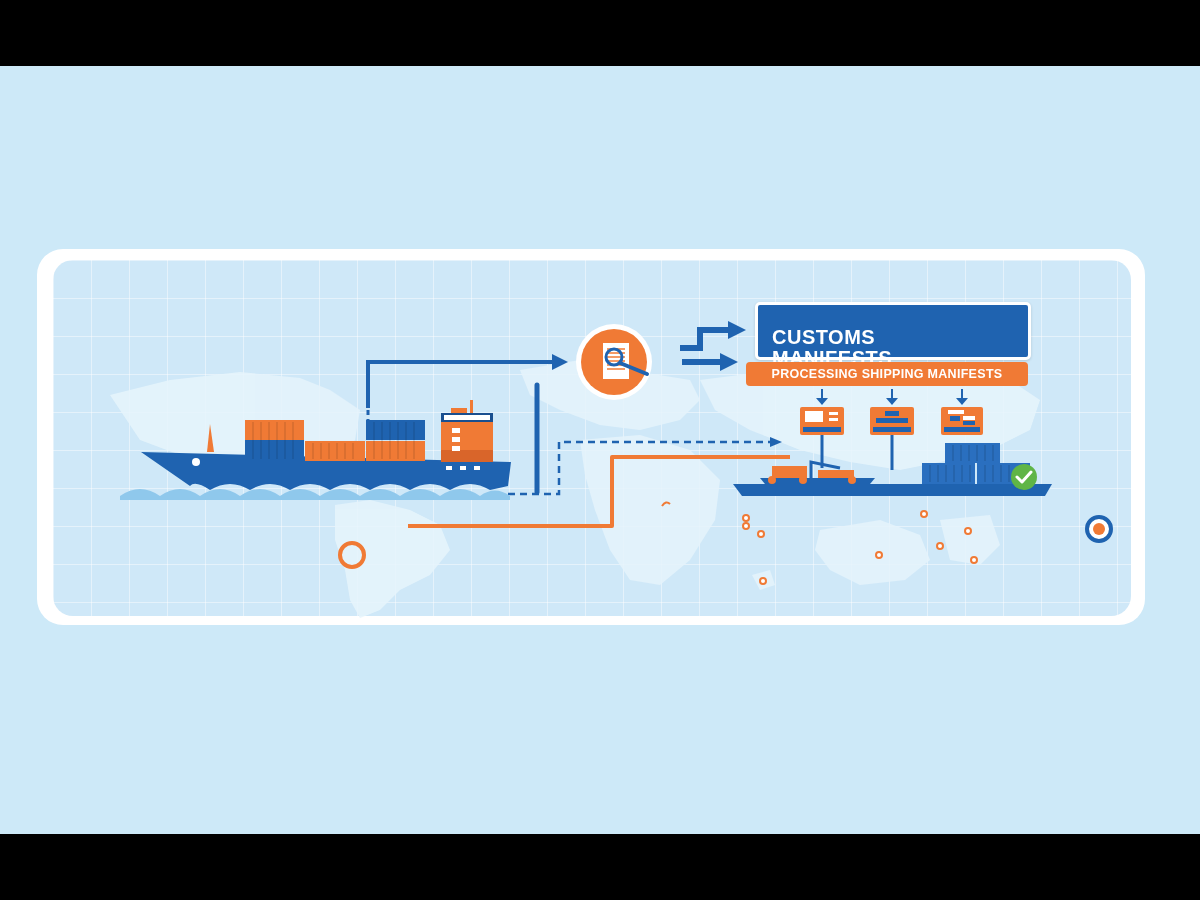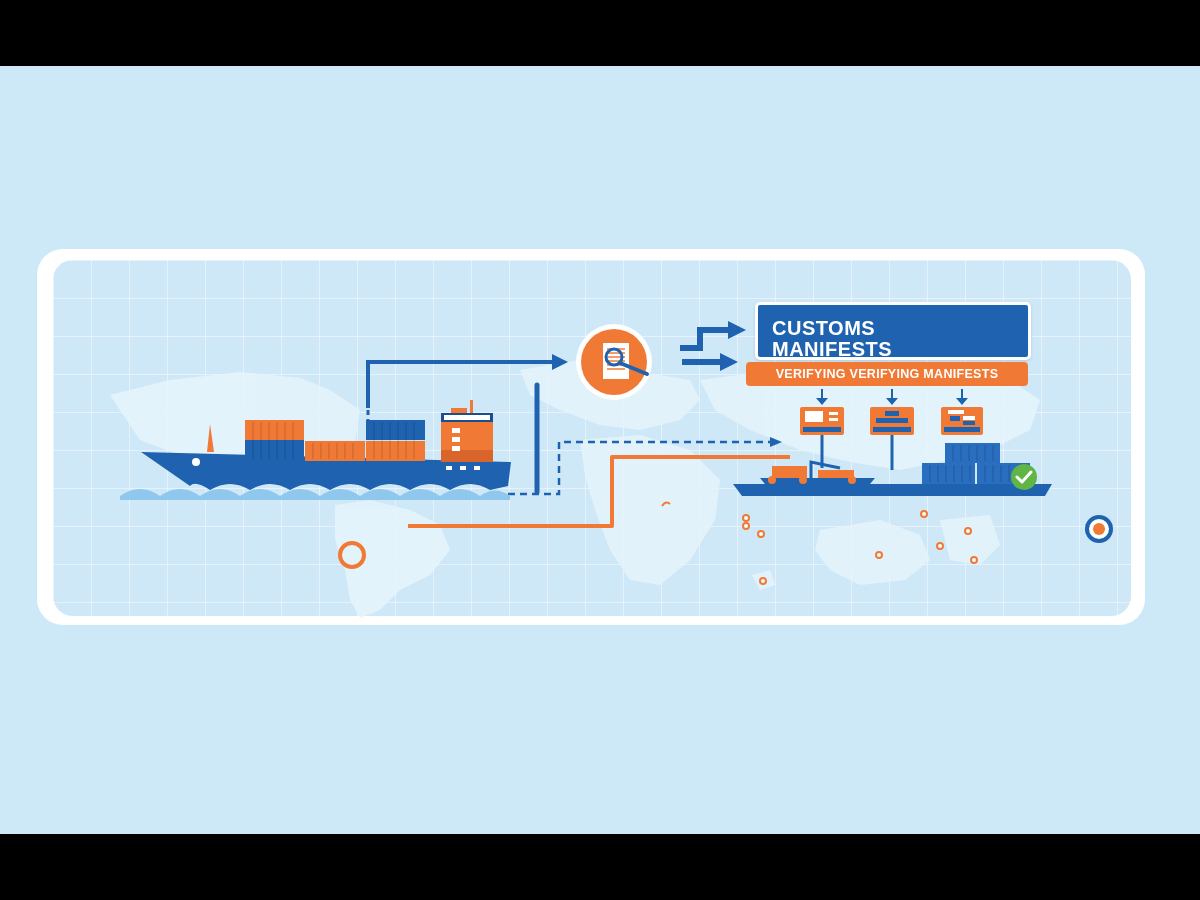--- a/index.html
+++ b/index.html
@@ -6,21 +6,21 @@
   body { width: 1200px; height: 900px; background: #000; position: relative; overflow: hidden; font-family: "Liberation Sans", sans-serif; }
   .stage { position: absolute; left: 0; top: 66px; width: 1200px; height: 768px; background: #cde9f8; }
   .frame { position: absolute; left: 37px; top: 183px; width: 1108px; height: 376px; background: #fff; border-radius: 26px; padding: 0; }
   .panel { position: absolute; left: 16px; top: 11px; width: 1078px; height: 356px; border-radius: 20px; overflow: hidden;
            background-color: #cfe8f8;
            background-image: linear-gradient(rgba(255,255,255,0.45) 1.5px, transparent 1.5px), linear-gradient(90deg, rgba(255,255,255,0.45) 1.5px, transparent 1.5px);
            background-size: 38px 38px; }
   svg.art { position: absolute; left: 0; top: 0; }
   .title-box { position: absolute; left: 755px; top: 302px; width: 270px; height: 52px; background: #1f63b0; border: 3px solid #fff; border-radius: 5px; box-shadow: 0 1px 3px rgba(0,0,0,0.15); }
   .title-box span { display: block; color: #fff; font-weight: 700; font-size: 20px; line-height: 21px; letter-spacing: 0.5px; padding-left: 14px; }
-  .title-box span:first-child { padding-top: 13px; }
+  .title-box span:first-child { padding-top: 22px; }
   .sub-box { position: absolute; left: 746px; top: 362px; width: 282px; height: 24px; background: #f07a35; border-radius: 4px; color: #fff; font-weight: 700; font-size: 12.5px; line-height: 24px; text-align: center; letter-spacing: 0.3px; }
 </style>
 </head>
 <body>
 
 <div class="stage">
   <div class="frame">
     <div class="panel"></div>
   </div>
 
@@ -200,14 +200,14 @@
         <circle cx="1099" cy="529" r="12" fill="#fff" stroke="#1f63b0" stroke-width="4"></circle>
         <circle cx="1099" cy="529" r="6" fill="#f07a35"></circle>
       </g>
     </g>
   </svg>
 
   <div class="title-box" style="top:236px;">
     <span>CUSTOMS</span>
     <span>MANIFESTS</span>
   </div>
-  <div class="sub-box" style="top:296px;">VERIFYING VERIFYING MANIFESTS</div>
+  <div class="sub-box" style="top:296px;">PROCESSING SHIPPING MANIFESTS</div>
 </div>
 
 </body></html>

